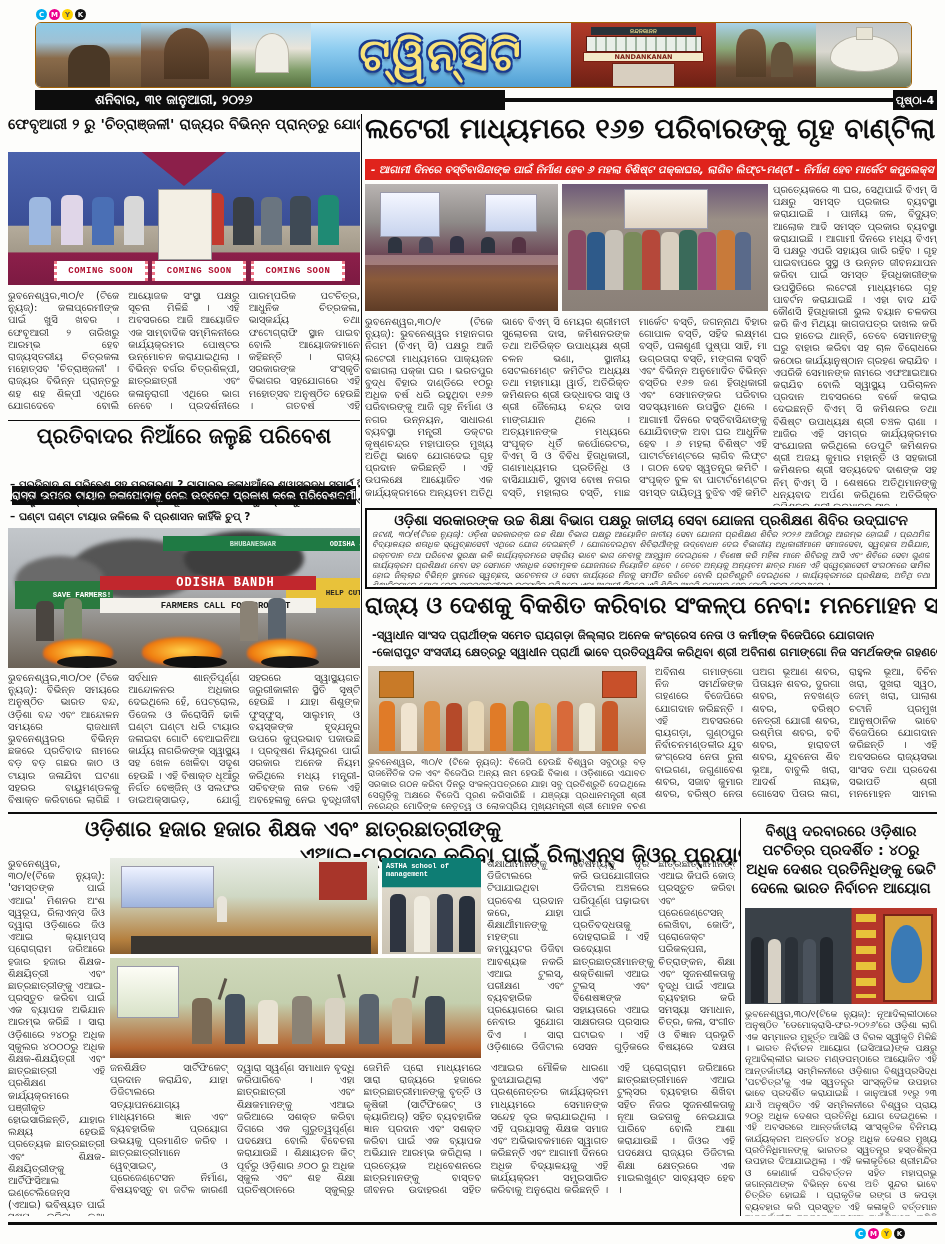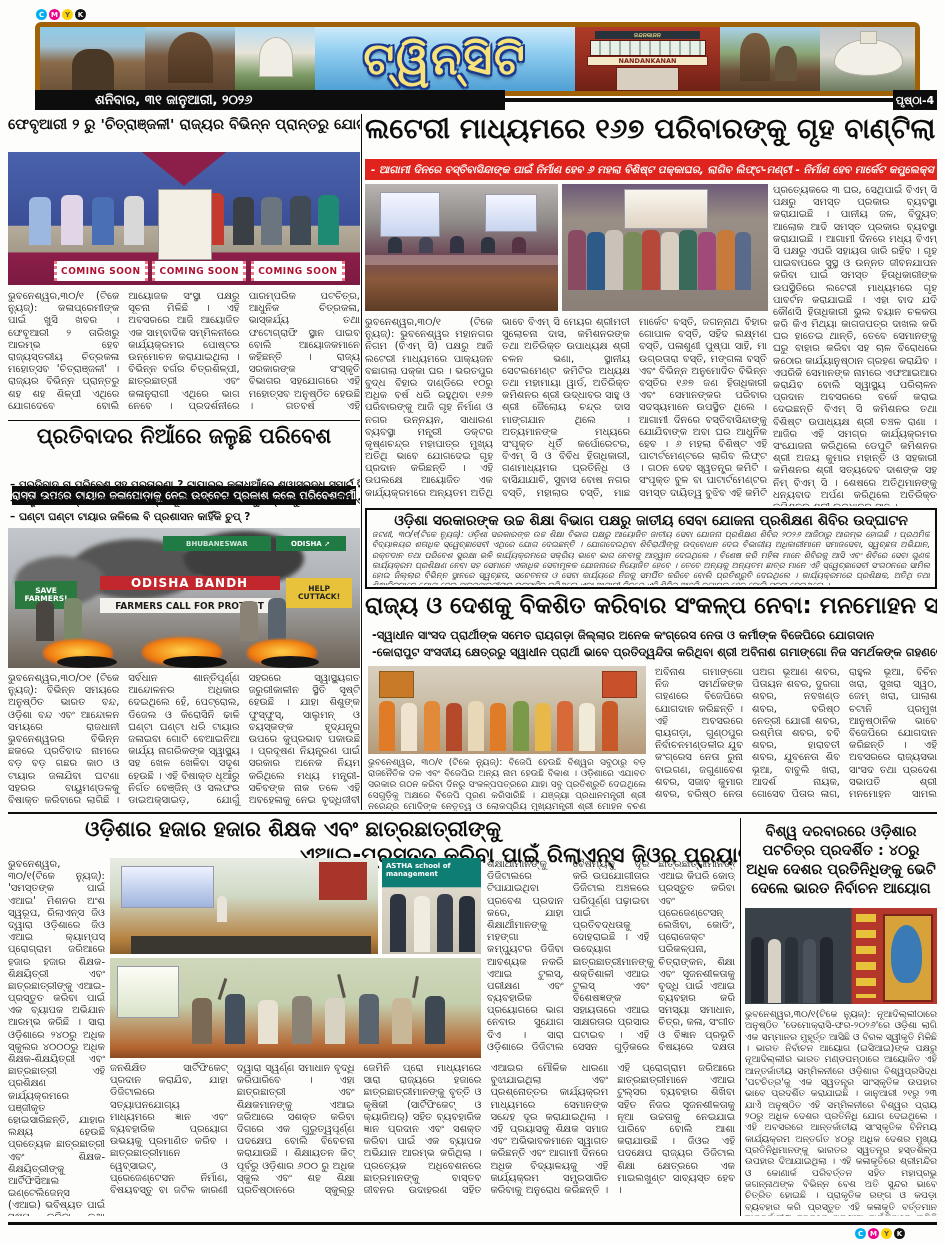--- a/index.html
+++ b/index.html
@@ -1,51 +1,51 @@
 <!DOCTYPE html>
 <html><head>
 <meta charset="utf-8">
 <style>
   html,body{margin:0;padding:0;background:#e8e8e4;}
   #page{position:relative;width:945px;height:1244px;background:#fdfdfb;margin:0 auto;
         font-family:"DejaVu Sans","Liberation Sans",sans-serif;color:#111;overflow:hidden;}
   .abs{position:absolute;}
-  .ph{position:absolute;overflow:hidden;}
+  .ph{position:absolute;overflow:hidden;font-family:Liberation Mono, monospace;}
   .hl{font-weight:bold;color:#0d0d0d;overflow:hidden;}
   .body-txt{font-size:10px;line-height:1.22;text-align:justify;overflow:hidden;color:#1a1a1a;}
   .cols3{column-count:3;column-gap:9px;}
   .cols5{column-count:5;column-gap:9px;}
   .rule{background:#0d0d0d;position:absolute;}
   
   .cmyk{display:flex;gap:2px;}
   .cmyk span{width:11px;height:11px;border-radius:50%;color:#fff;font-size:7px;font-weight:bold;
              display:flex;align-items:center;justify-content:center;}
   .c-c{background:#00aeef;} .c-m{background:#ec008c;} .c-y{background:#ffd400;color:#555!important;} .c-k{background:#141414;}
   
-  #masthead{left:35px;top:22px;width:875px;height:64px;border:5px solid #a16207;border-radius:6px;
+  #masthead{left:35px;top:22px;width:875px;height:64px;border:1px solid #a16207;border-radius:6px;
             display:flex;overflow:hidden;}
   .mh-seg{height:100%;position:relative;}
   #mh-title{flex:1;background:linear-gradient(#cdeafa 0%,#8fcdf0 40%,#4f9fd4 100%);
             display:flex;align-items:center;justify-content:center;}
   #mh-title .t{font-size:44px;font-weight:bold;color:#f8e27a;letter-spacing:2px;
       text-shadow:-2px -2px 0 #1a3a8f,2px -2px 0 #1a3a8f,-2px 2px 0 #1a3a8f,2px 2px 0 #1a3a8f,0 4px 3px rgba(0,0,40,.45);}
   .gate-sign{position:absolute;left:8%;right:8%;top:46%;background:#f3e9c8;color:#7a1d12;font-size:6.5px;
              font-weight:bold;text-align:center;border:1px solid #7a1d12;}
   .gate-top{position:absolute;left:14%;right:14%;top:6%;background:#27323a;color:#e8d88a;font-size:6px;
             font-weight:bold;text-align:center;}
   
   #datebar-left{left:35px;top:90px;width:470px;height:20px;background:#0d0d0d;color:#fff;
                 font-size:13px;font-weight:bold;display:flex;align-items:center;padding-left:60px;box-sizing:border-box;}
   #datebar-mid{left:505px;top:98px;width:388px;height:4px;background:#0d0d0d;}
   #datebar-right{left:893px;top:90px;width:44px;height:20px;background:#0d0d0d;color:#fff;
                  font-size:11px;font-weight:bold;display:flex;align-items:center;justify-content:center;}
   
   .redbar{background:#e0231c;color:#fff;font-style:italic;font-weight:bold;display:flex;align-items:center;}
   .blackbar{background:#0d0d0d;color:#fff;font-weight:bold;display:flex;align-items:center;justify-content:center;margin-top:31px;}
-  .sign{position:absolute;display:flex;align-items:center;justify-content:center;text-align:center;font-weight:bold;}
+  .sign{position:absolute;display:flex;align-items:center;justify-content:center;text-align:center;font-weight:bold;padding-left:36px;}
   .sil{position:absolute;border-radius:6px 6px 0 0;}
   .smoke{position:absolute;border-radius:50%;filter:blur(2px);}
   .fire{position:absolute;border-radius:50% 50% 40% 40%;filter:blur(1px);}
   .ticket{position:absolute;background:#fff;border-left:3px dotted #e78;border-right:3px dotted #e78;
           display:flex;align-items:center;justify-content:center;font-weight:bold;color:#b01030;font-size:9px;letter-spacing:.5px;}
   .screenbox{position:absolute;background:linear-gradient(#f4f6ff,#c8d4ee);border:1px solid #99a;}
 </style>
 </head>
 <body>
 

